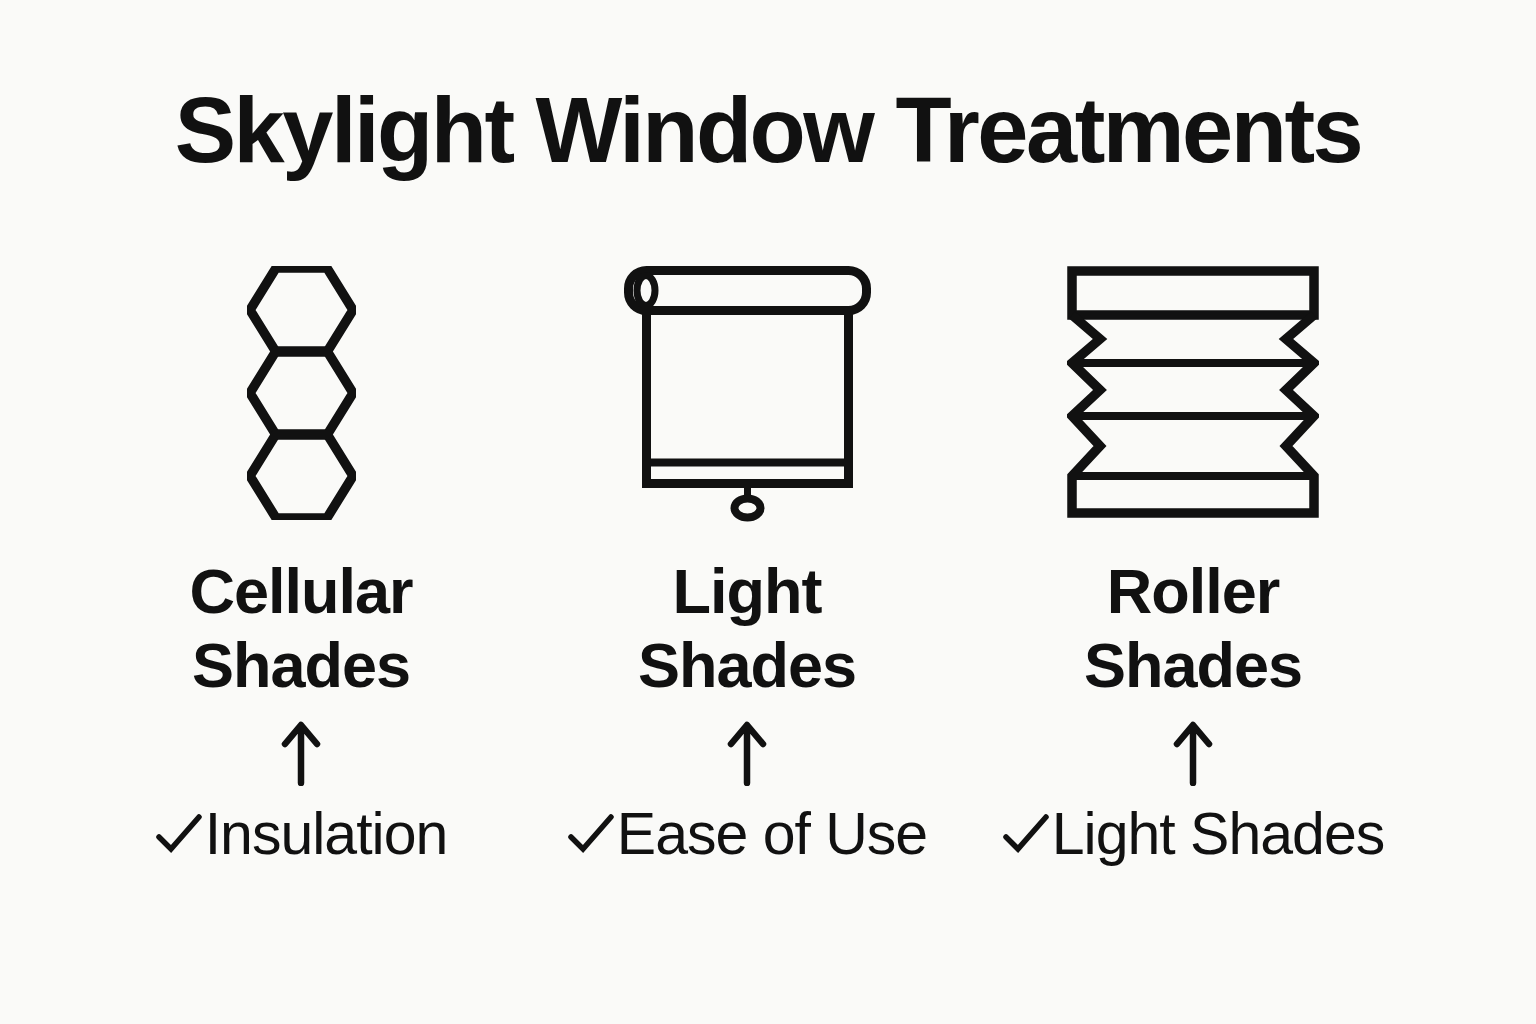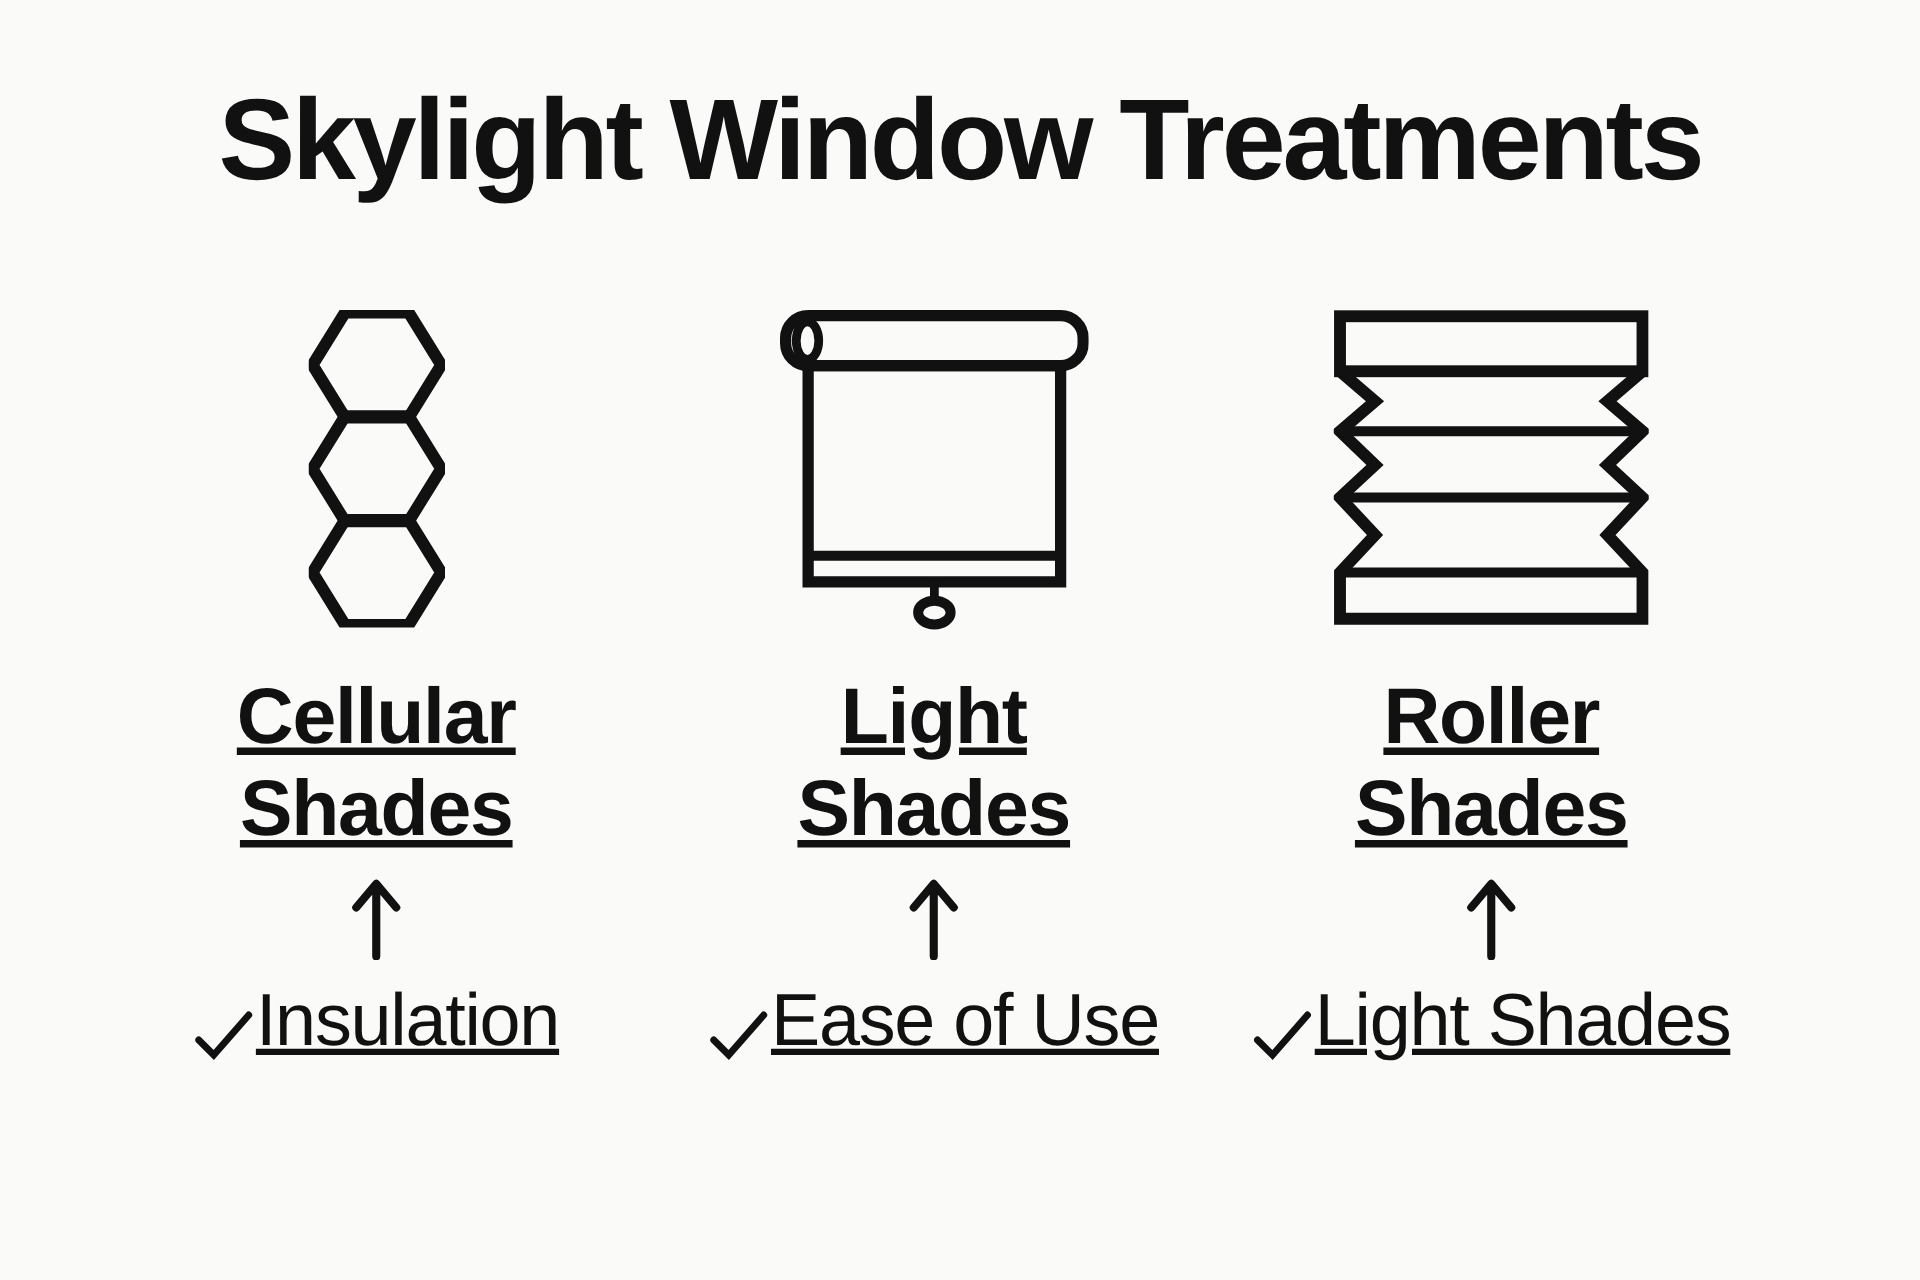--- a/index.html
+++ b/index.html
@@ -7,39 +7,38 @@
     width: 1536px;
     height: 1024px;
     overflow: hidden;
   }
   body {
     background: #fafaf8;
     font-family: "Liberation Sans", sans-serif;
     color: #111111;
   }
   .page-title {
-    margin-top: 66px;
+    margin-top: 84px;
     text-align: center;
     font-size: 92px;
     font-weight: 700;
     letter-spacing: -2.5px;
     line-height: 1.0;
     color: #111111;
   }
   .columns-row {
     width: 1340px;
     margin: 90px 0 0 78px;
     display: flex;
   }
   .treatment-column {
     width: 446px;
     display: flex;
     flex-direction: column;
     align-items: center;
-    text-decoration: underline;
   }
   .icon-box {
     height: 256px;
     display: flex;
     align-items: flex-start;
     justify-content: center;
   }
   .icon-box svg { display: block; }
   .shade-label {
     margin-top: 32px;
@@ -49,21 +48,21 @@
     line-height: 74px;
     letter-spacing: -1px;
     color: #111111;
   }
   .up-arrow {
     margin-top: 18px;
   }
   .benefit-row {
     margin-top: 14px;
     display: flex;
-    align-items: flex-end;
+    align-items: center;
     gap: 2px;
     white-space: nowrap;
   }
   .benefit-text {
     font-size: 59px;
     font-weight: 400;
     letter-spacing: -1px;
     color: #111111;
   }
   .stroke {

